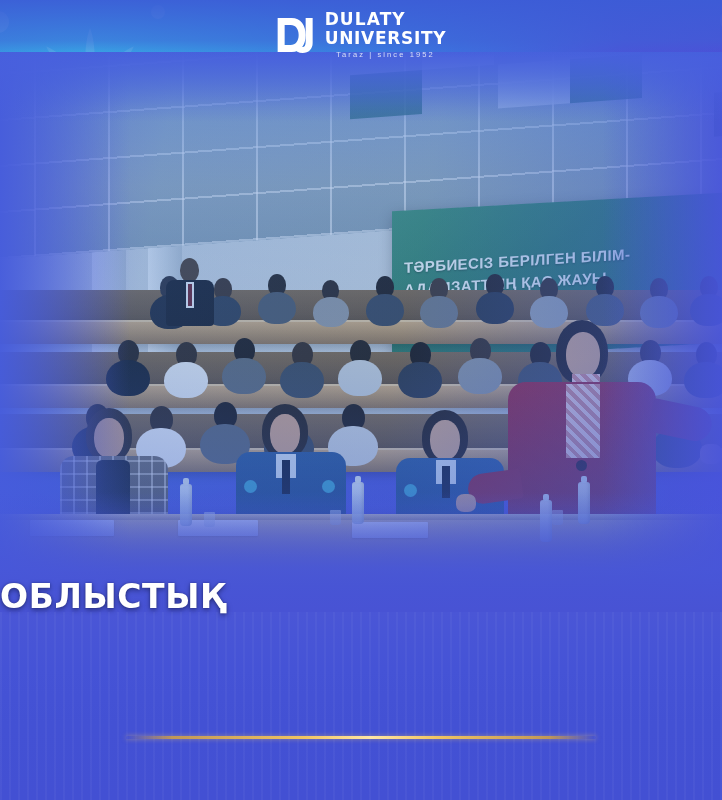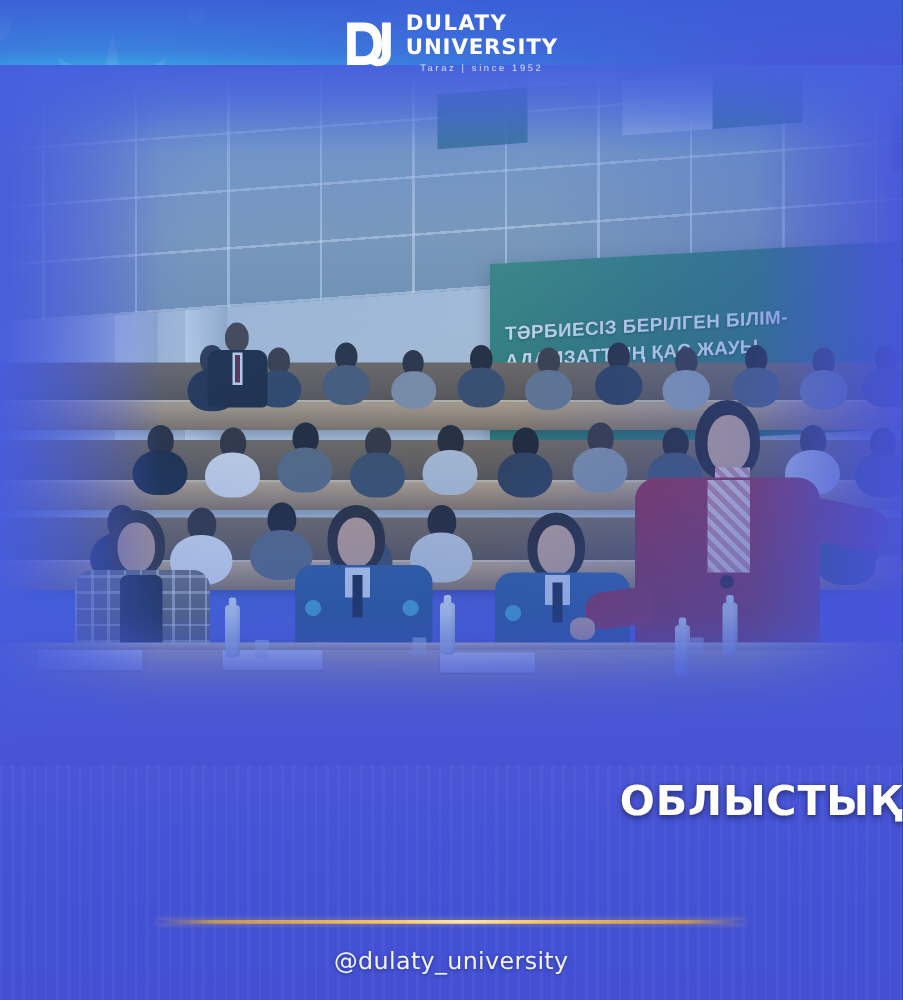--- a/index.html
+++ b/index.html
@@ -176,22 +176,22 @@
     font-family:"DejaVu Sans","Liberation Sans",sans-serif;
   }
   .logo-l2{margin-top:2px;font-size:17px;letter-spacing:.7px;}
   .logo-tag{
     color:rgba(255,255,255,.78);font-size:7.5px;letter-spacing:2.1px;
     margin-top:4px;text-align:center;
   }
 
   
   .title-wrap{
-    position:absolute;left:0;top:624px;width:100%;
-    text-align:right;z-index:8;
+    position:absolute;left:0;top:580px;width:100%;
+    text-align:left;z-index:8;
   }
   .t-line{
     font-family:"DejaVu Sans","Liberation Sans",sans-serif;
     font-weight:800;letter-spacing:.6px;line-height:1.02;
     text-shadow:0 2px 5px rgba(18,24,70,.55),0 0 2px rgba(18,24,70,.4);
   }
   .t1{font-size:33px;color:#ffffff;}
   .t2{font-size:33px;color:#f5d142;margin-top:3px;}
   .t3{font-size:33px;color:#ffffff;margin-top:3px;}
 
@@ -507,15 +507,14 @@
       <div class="logo-tag">Taraz  |  since 1952</div>
     </div>
   </div>
 
   <div class="title-wrap">
     <div class="t-line t1">ОБЛЫСТЫҚ</div>
   </div>
 
   <div class="divider"></div>
 
-  <div class="handle">@dulaty_university</div>
 
 </div>
 
 </body></html>

